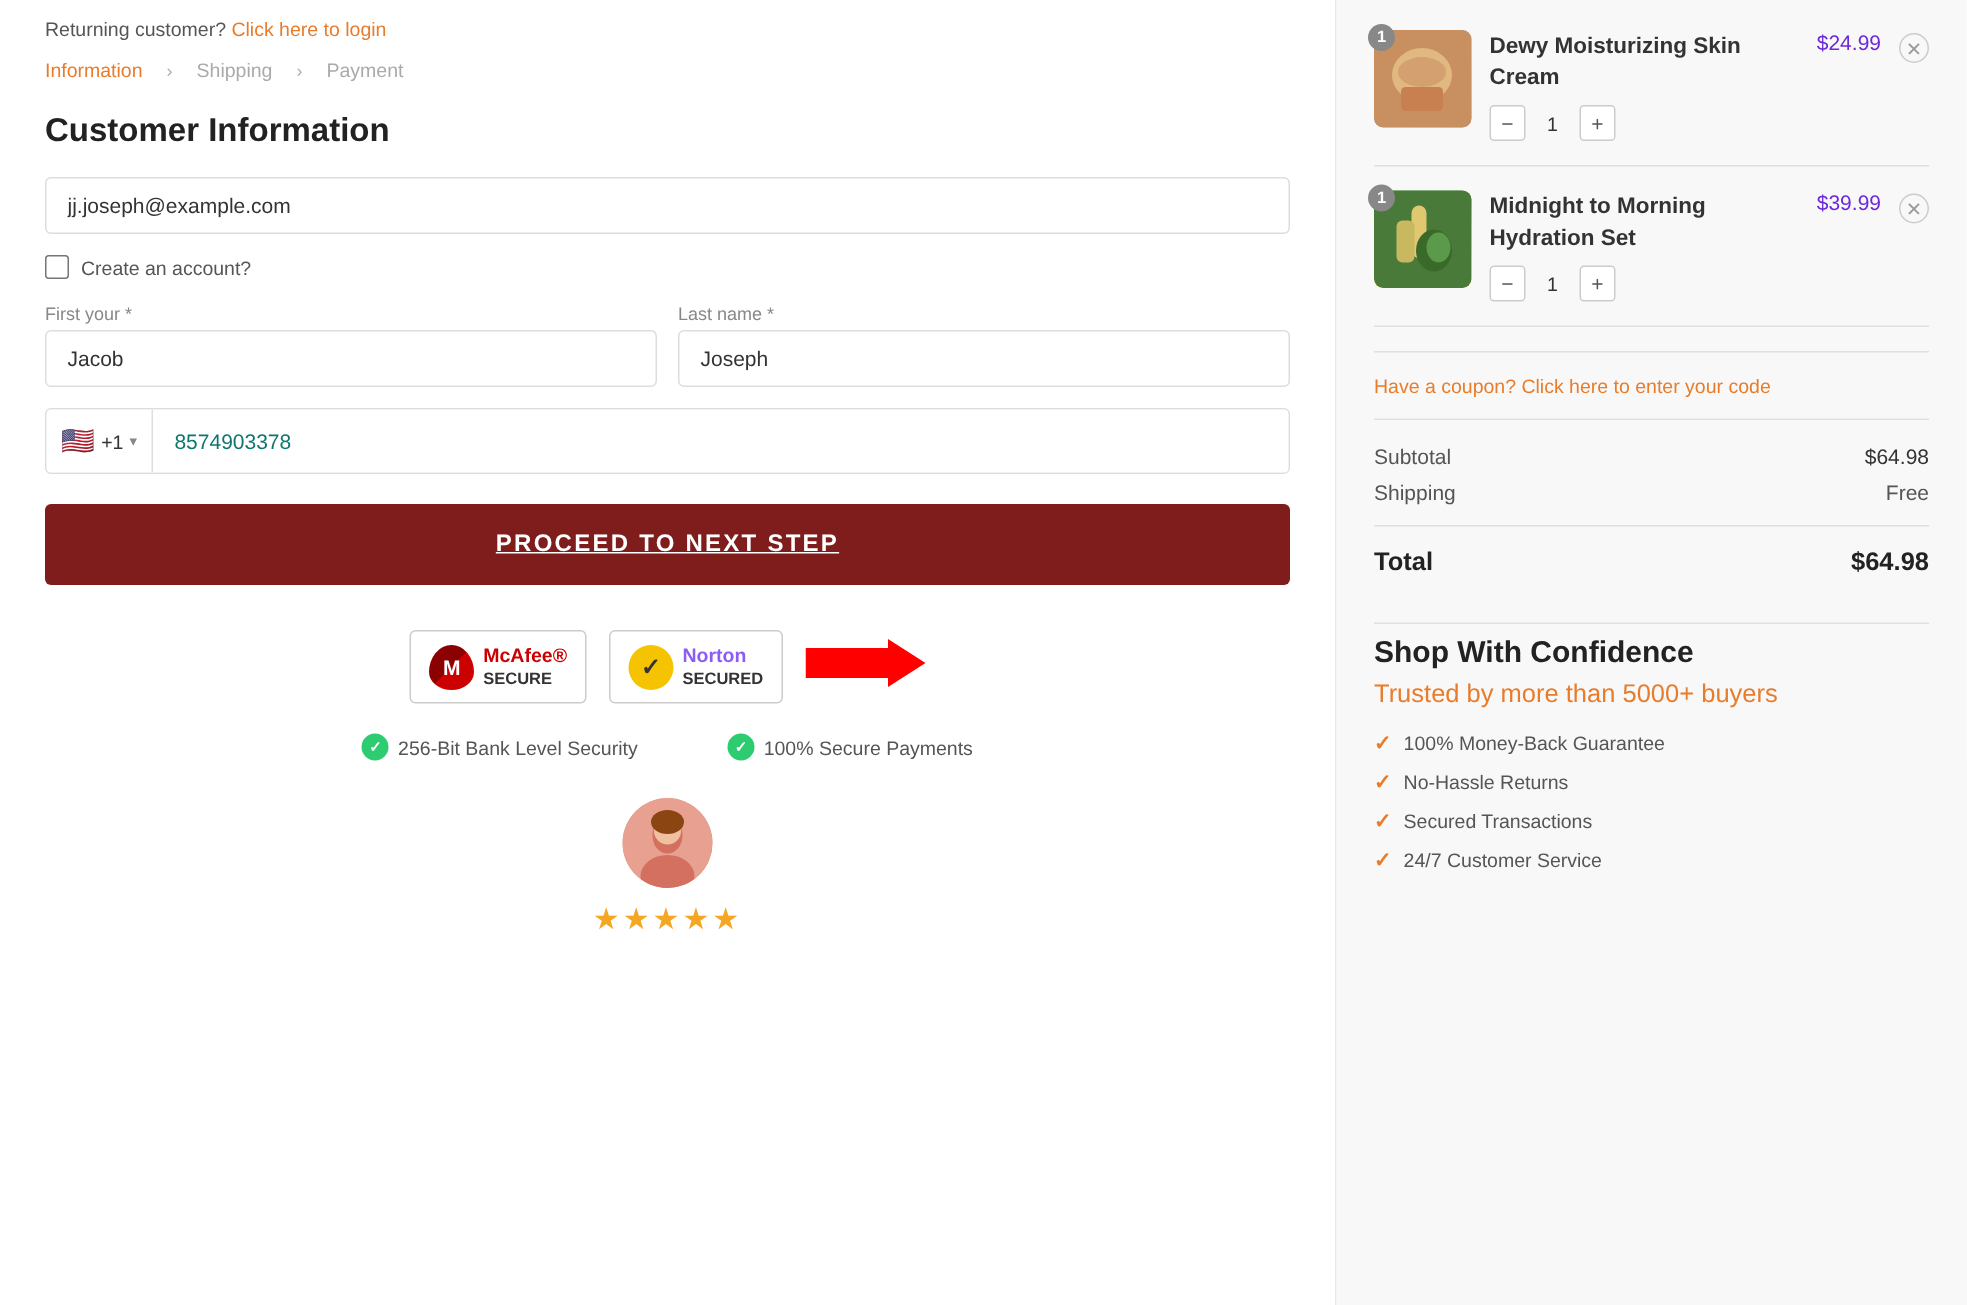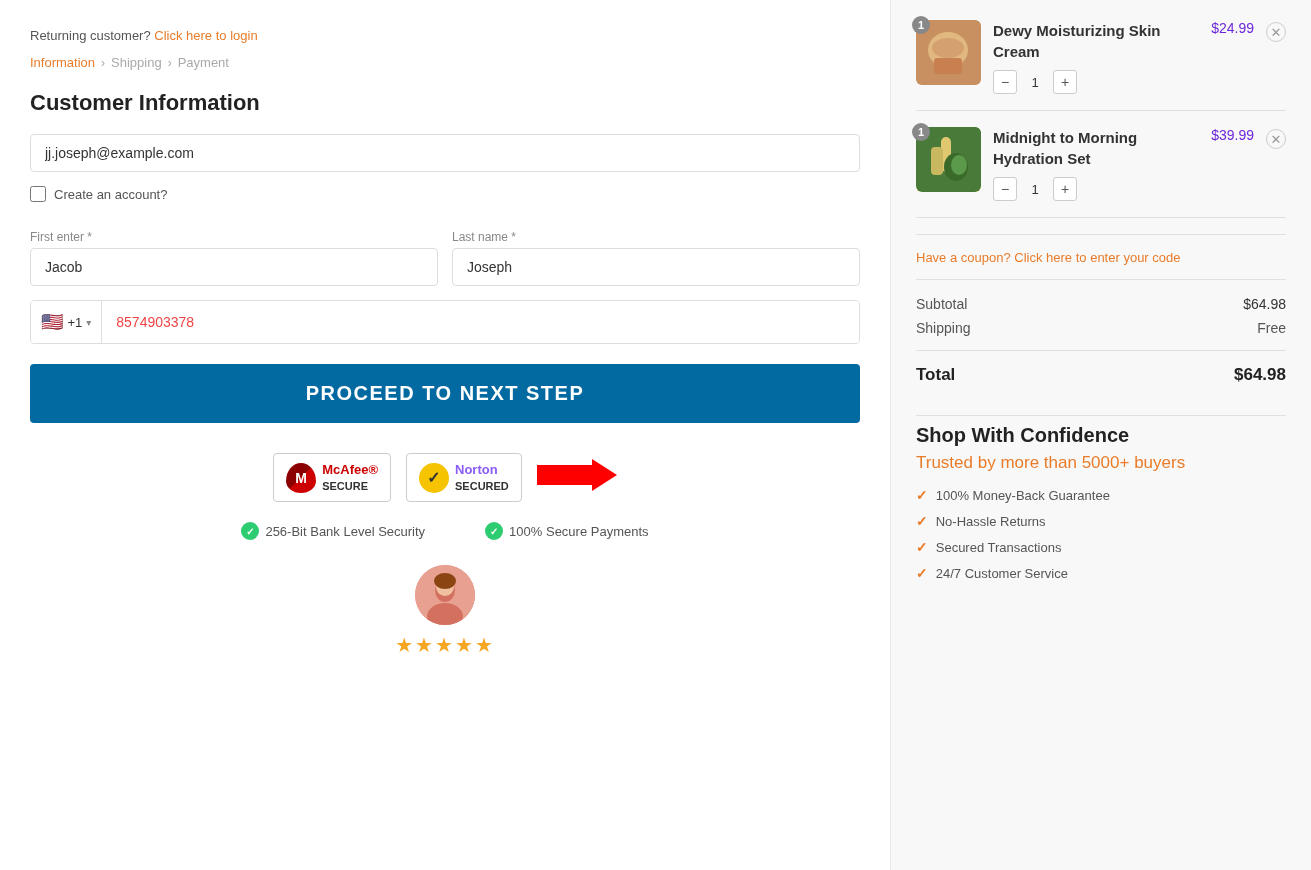--- a/index.html
+++ b/index.html
@@ -1,48 +1,48 @@
 <!DOCTYPE html>
 <html><head>
   <meta charset="utf-8">
   <style>
     * { box-sizing: border-box; margin: 0; padding: 0; }
     body { font-family: -apple-system, BlinkMacSystemFont, 'Segoe UI', sans-serif; background: #f5f5f5; color: #333; font-size: 14px; }
     .layout { display: flex; min-height: 870px; max-width: 1311px; margin: 0 auto; background: #fff; }
-    .left-panel { flex: 1; padding: 28px 30px; border-right: 1px solid #e8e8e8; background: #fff; }
+    .left-panel { flex: 1; padding: 12px 30px; border-right: 1px solid #e8e8e8; background: #fff; }
     .right-panel { width: 420px; background: #f8f8f8; padding: 20px 25px; }
 
     
     .returning-customer { font-size: 13px; color: #555; margin-bottom: 12px; }
     .returning-customer a { color: #e87c2a; text-decoration: none; }
-    .breadcrumb { display: flex; align-items: center; gap: 6px; margin-bottom: 20px; font-size: 13px; }
+    .breadcrumb { display: flex; align-items: center; gap: 16px; margin-bottom: 20px; font-size: 13px; }
     .breadcrumb-item { color: #e87c2a; }
     .breadcrumb-item.active { color: #e87c2a; font-weight: 500; }
     .breadcrumb-item.inactive { color: #aaa; }
     .breadcrumb-sep { color: #aaa; font-size: 12px; }
     .section-title { font-size: 22px; font-weight: 700; margin-bottom: 18px; color: #222; }
 
     .form-group { margin-bottom: 14px; }
     .form-label { font-size: 12px; color: #888; margin-bottom: 4px; display: block; }
     .form-input { width: 100%; border: 1px solid #ddd; border-radius: 4px; padding: 10px 14px; font-size: 14px; color: #333; outline: none; background: #fff; }
 
     .name-row { display: flex; gap: 14px; margin-bottom: 14px; }
     .name-row .form-group { flex: 1; margin-bottom: 0; }
 
-    .checkbox-row { display: flex; align-items: center; gap: 8px; margin-bottom: 28px; font-size: 13px; color: #555; }
+    .checkbox-row { display: flex; align-items: center; gap: 8px; margin-bottom: 16px; font-size: 13px; color: #555; }
     .checkbox-row input[type="checkbox"] { width: 16px; height: 16px; }
 
     .phone-row { display: flex; align-items: stretch; border: 1px solid #ddd; border-radius: 4px; overflow: hidden; margin-bottom: 20px; background: #fff; }
     .phone-flag { display: flex; align-items: center; padding: 10px 10px; gap: 4px; border-right: 1px solid #ddd; font-size: 13px; cursor: pointer; background: #fff; }
     .flag-us { font-size: 18px; }
     .phone-code { font-size: 13px; color: #333; }
     .phone-arrow { font-size: 10px; color: #888; }
-    .phone-input { flex: 1; border: none; outline: none; padding: 10px 14px; font-size: 14px; color: #ef4444; }
-
-    .proceed-btn { width: 100%; background: #0369a1; border: none; color: #fff; font-size: 20px; font-weight: 700; letter-spacing: 1.5px; padding: 18px; border-radius: 4px; cursor: pointer; margin-bottom: 30px; text-transform: uppercase; }
+    .phone-input { flex: 1; border: none; outline: none; padding: 10px 14px; font-size: 14px; color: #0f766e; }
+
+    .proceed-btn { width: 100%; background: #7f1d1d; border: none; color: #fff; font-size: 16px; font-weight: 700; letter-spacing: 1.5px; padding: 18px; border-radius: 4px; cursor: pointer; margin-bottom: 30px; text-transform: uppercase; text-decoration: underline; }
 
     .security-badges { display: flex; justify-content: center; align-items: center; gap: 15px; margin-bottom: 20px; }
     .mcafee-badge { display: flex; align-items: center; gap: 6px; border: 1px solid #ccc; border-radius: 4px; padding: 8px 12px; background: #fff; }
     .mcafee-shield { width: 30px; height: 30px; background: linear-gradient(135deg, #8B0000 50%, #c00 50%); border-radius: 50% 50% 50% 50% / 60% 60% 40% 40%; display: flex; align-items: center; justify-content: center; font-size: 14px; font-weight: 900; color: #fff; }
     .mcafee-text { font-size: 11px; font-weight: 700; color: #333; line-height: 1.3; }
     .mcafee-text span { color: #c00; font-size: 13px; }
 
     .norton-badge { display: flex; align-items: center; gap: 6px; border: 1px solid #ccc; border-radius: 4px; padding: 8px 12px; background: #fff; }
     .norton-check { width: 30px; height: 30px; background: #f5c300; border-radius: 50%; display: flex; align-items: center; justify-content: center; font-size: 16px; color: #333; font-weight: 900; }
     .norton-text { font-size: 11px; font-weight: 700; color: #333; line-height: 1.3; }
@@ -112,21 +112,21 @@
       <input type="email" class="form-input" value="jj.joseph@example.com" placeholder="Email *" style="">
     </div>
 
     <div class="checkbox-row">
       <input type="checkbox" style="">
       <label>Create an account?</label>
     </div>
 
     <div class="name-row">
       <div class="form-group">
-        <label class="form-label">First enter *</label>
+        <label class="form-label">First your *</label>
         <input type="text" class="form-input" value="Jacob" style="">
       </div>
       <div class="form-group">
         <label class="form-label">Last name *</label>
         <input type="text" class="form-input" value="Joseph" style="">
       </div>
     </div>
 
     <div class="phone-row">
       <div class="phone-flag">

